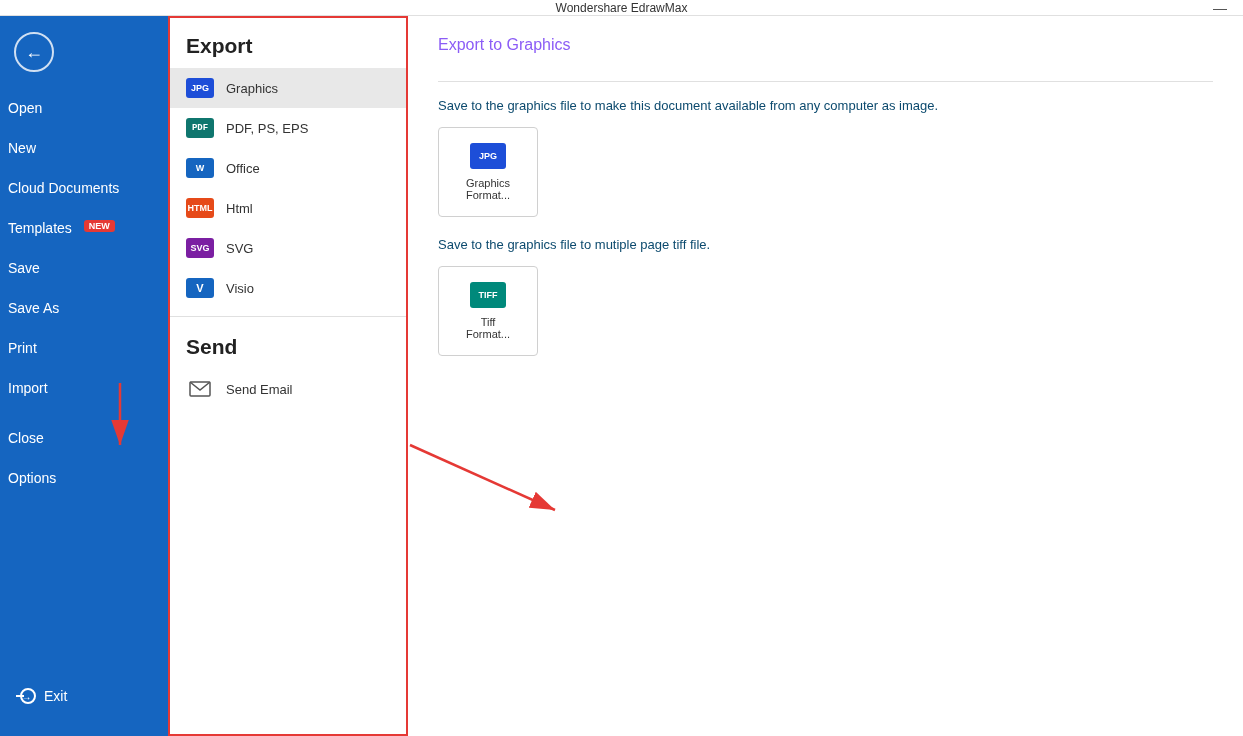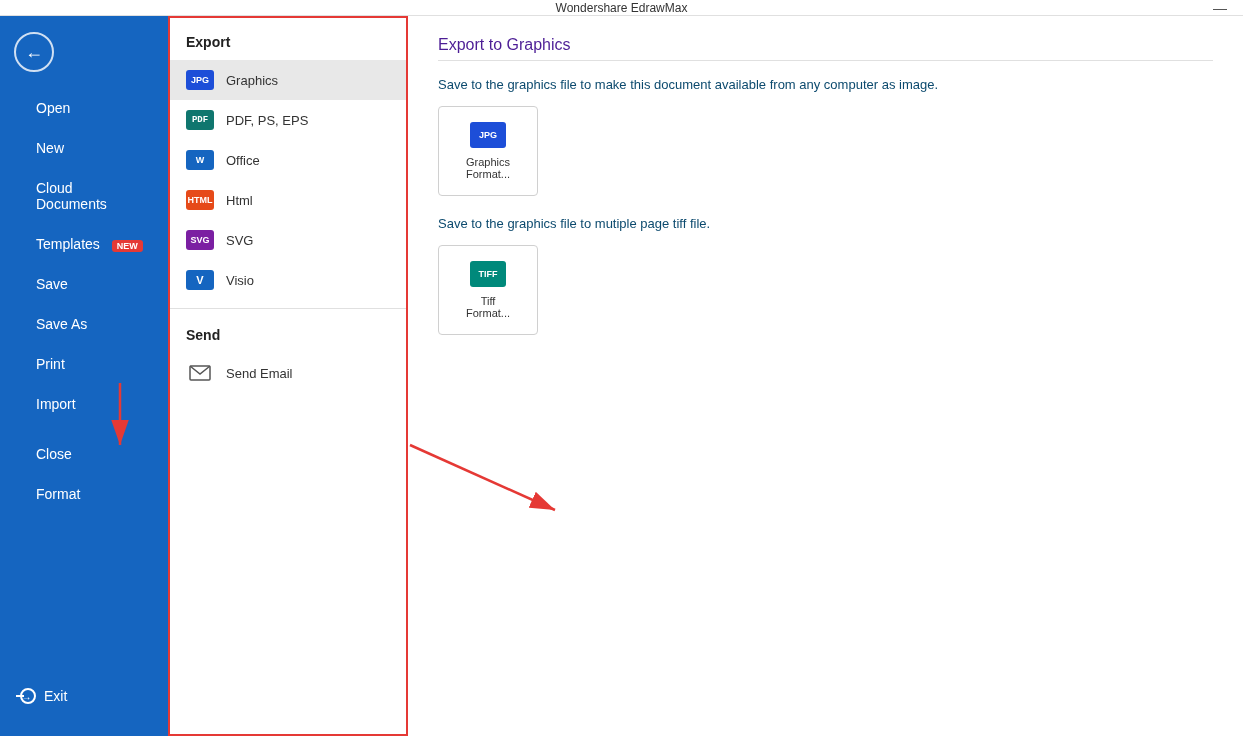--- a/index.html
+++ b/index.html
@@ -59,26 +59,26 @@
       border-radius: 50%;
       display: flex;
       align-items: center;
       justify-content: center;
       margin: 16px 14px;
       cursor: pointer;
       color: #fff;
       font-size: 18px;
     }
     .sidebar-item {
-      padding: 12px 36px;
+      padding: 12px 8px;
       color: #fff;
       font-size: 14px;
       cursor: pointer;
       display: flex;
-      align-items: flex-end;
+      align-items: flex-start;
       gap: 8px;
       position: relative;
     }
     .sidebar-item.active { background: #0d47a1; }
     .sidebar-item .badge {
       background: #e53935;
       color: #fff;
       font-size: 9px;
       font-weight: bold;
       padding: 1px 5px;
@@ -111,21 +111,21 @@
     
     .middle-panel {
       width: 240px;
       border: 2px solid #e53935;
       background: #fff;
       display: flex;
       flex-direction: column;
       flex-shrink: 0;
     }
     .middle-section-title {
-      font-size: 14px;
+      font-size: 21px;
       font-weight: 600;
       color: #222;
       padding: 16px 16px 10px 16px;
     }
     .middle-item {
       display: flex;
       align-items: center;
       gap: 12px;
       padding: 10px 16px;
       cursor: pointer;
@@ -173,24 +173,24 @@
 
     
     .content-panel {
       flex: 1;
       padding: 20px 30px;
       background: #fff;
       overflow-y: auto;
     }
     .content-title {
       font-size: 16px;
-      color: #4c1d95;
+      color: #8b5cf6;
       font-weight: 500;
       margin-bottom: 1px;
-      padding-bottom: 6px;
+      padding-bottom: 27px;
       border-bottom: 1px solid #e0e0e0;
     }
     .content-desc {
       font-size: 13px;
       color: #0c4a6e;
       margin: 16px 0 14px 0;
     }
     .format-cards {
       display: flex;
       gap: 12px;
@@ -275,21 +275,21 @@
     </div>
     <div class="sidebar-item">
       <span>Import</span>
     </div>
 
     <div style="height: 10px;"></div>
     <div class="sidebar-item">
       <span>Close</span>
     </div>
     <div class="sidebar-item">
-      <span>Format</span>
+      <span>Options</span>
     </div>
 
     <div class="sidebar-exit">
       <div class="exit-circle">
         <span style="position:absolute; left:-6px; top:50%; transform:translateY(-50%); width:8px; height:2px; background:#fff; display:block;"></span>
         <span style="font-size:10px; color:#fff; margin-left:-3px;">→</span>
       </div>
       <span>Exit</span>
     </div>
   </div>

